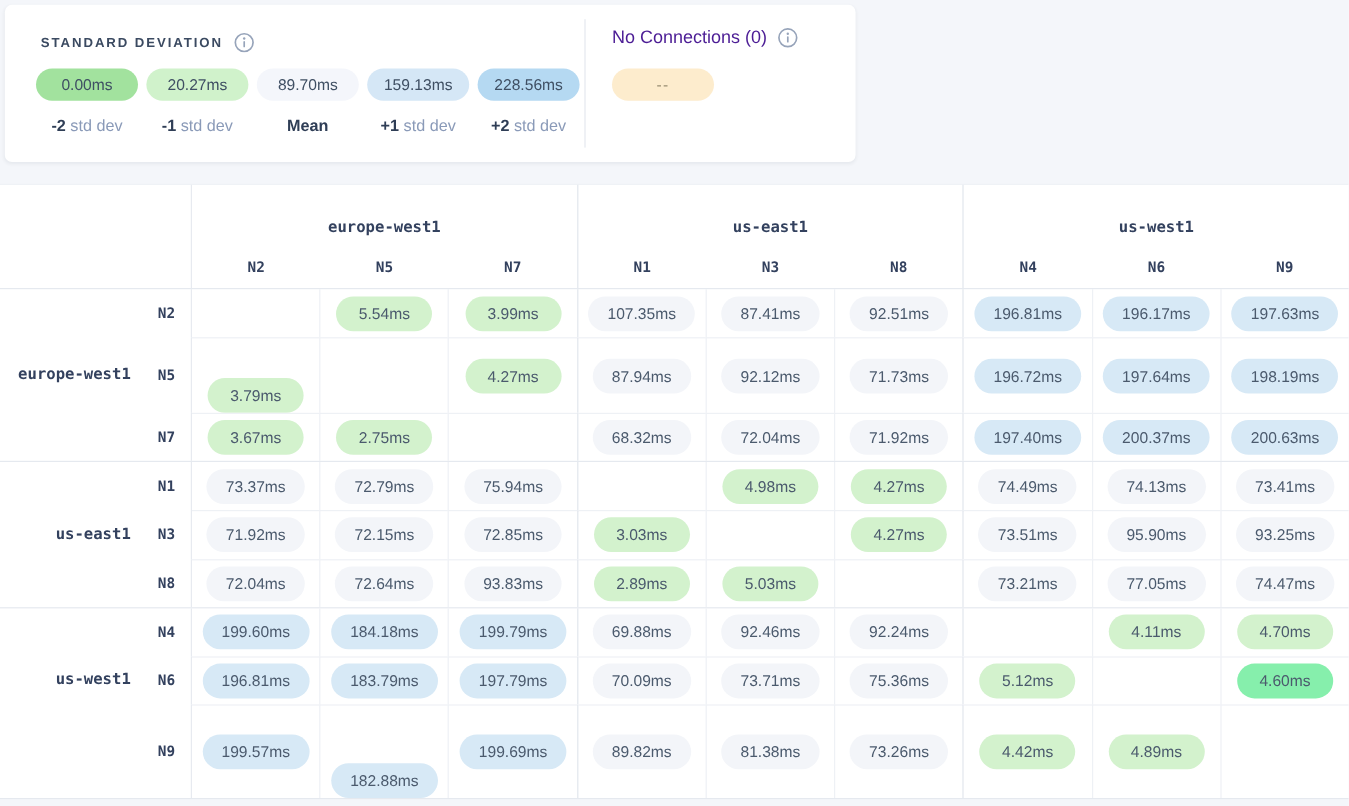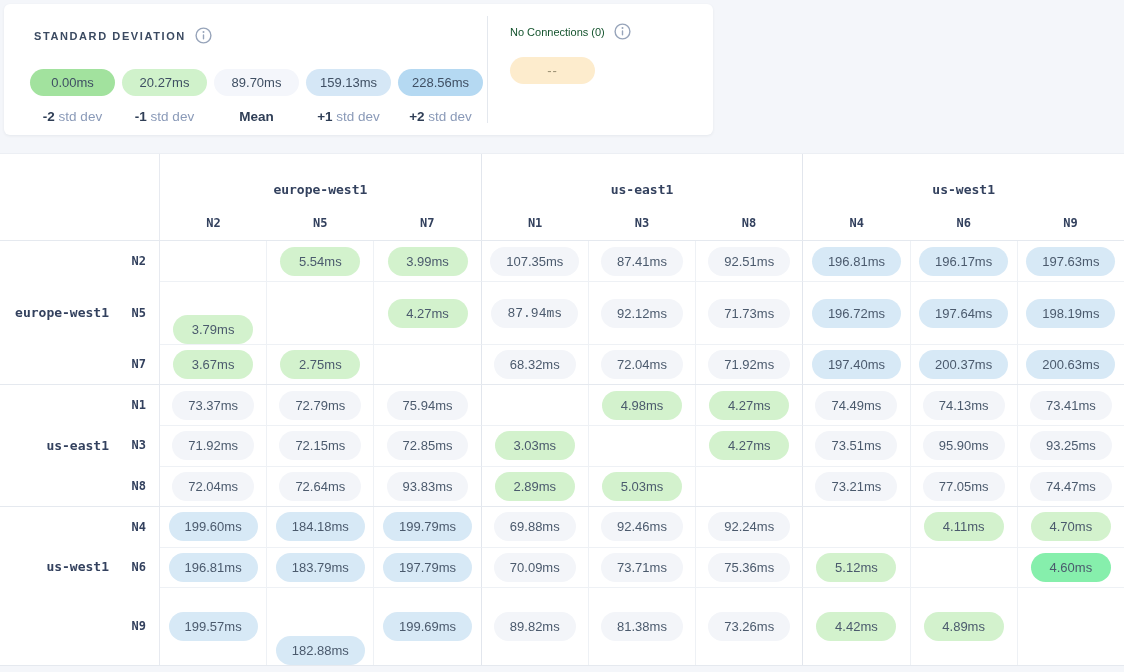--- a/index.html
+++ b/index.html
@@ -13,33 +13,33 @@
   .card{
     position:absolute;left:4px;top:4px;width:709px;height:131px;
     background:#ffffff;border-radius:6px;
     box-shadow:0 1px 3px rgba(40,50,70,0.07);
   }
   .legend-title-row{position:absolute;left:30px;top:23px;display:flex;align-items:center;gap:9px;}
   .legend-title{
     font-size:11px;font-weight:700;letter-spacing:1.6px;color:#3b4a61;
   }
   .info-icon{display:inline-flex;flex:none;}
-  .buckets{position:absolute;left:26px;top:53px;display:flex;gap:7px;margin-top:12px;}
+  .buckets{position:absolute;left:26px;top:53px;display:flex;gap:7px;}
   .lbucket{width:85px;display:flex;flex-direction:column;align-items:center;}
   .lpill{
     width:85px;height:27px;border-radius:14px;box-sizing:border-box;
     display:flex;align-items:center;justify-content:center;
     font-size:13px;color:#3f4f63;
   }
   .blabel{margin-top:13px;font-size:13.5px;color:#8a9ab8;white-space:nowrap;}
   .blabel .bstrong{color:#2f3e56;font-weight:700;}
   .vdivider{position:absolute;left:483px;top:12px;bottom:12px;width:1px;background:#e4e8ee;}
   .noconn{position:absolute;left:506px;top:19px;}
   .noconn-title-row{display:flex;align-items:center;gap:9px;}
-  .noconn-title{font-size:11px;color:#14532d;}
+  .noconn-title{font-size:15px;color:#4c1d95;}
   .noconn-pill{
     margin-top:17px;width:85px;height:27px;border-radius:14px;
     display:flex;align-items:center;justify-content:center;
     font-size:13px;color:#998e72;letter-spacing:1px;
   }
   
   .matrix{
     position:absolute;left:0;top:153px;width:1124px;height:513px;
     background:#ffffff;box-sizing:border-box;
     border-top:1px solid #eceff4;border-bottom:1px solid #e5e9ef;
@@ -203,21 +203,21 @@
             <span class="rnode">N5</span>
           </div>
           <div class="cell">
             <span class="pill" style="background: rgb(211, 242, 205); margin-top: 33px;">3.79ms</span>
           </div>
           <div class="cell cinner"></div>
           <div class="cell cinner">
             <span class="pill" style="background: rgb(211, 242, 205);">4.27ms</span>
           </div>
           <div class="cell cgroup">
-            <span class="pill" style="background: rgb(243, 245, 249); font-family: Liberation Mono, monospace;">87.94ms</span>
+            <span class="pill" style="background: rgb(243, 245, 249);">87.94ms</span>
           </div>
           <div class="cell cinner">
             <span class="pill" style="background: rgb(243, 245, 249);">92.12ms</span>
           </div>
           <div class="cell cinner">
             <span class="pill" style="background: rgb(243, 245, 249);">71.73ms</span>
           </div>
           <div class="cell cgroup">
             <span class="pill" style="background: rgb(215, 233, 246);">196.72ms</span>
           </div>

